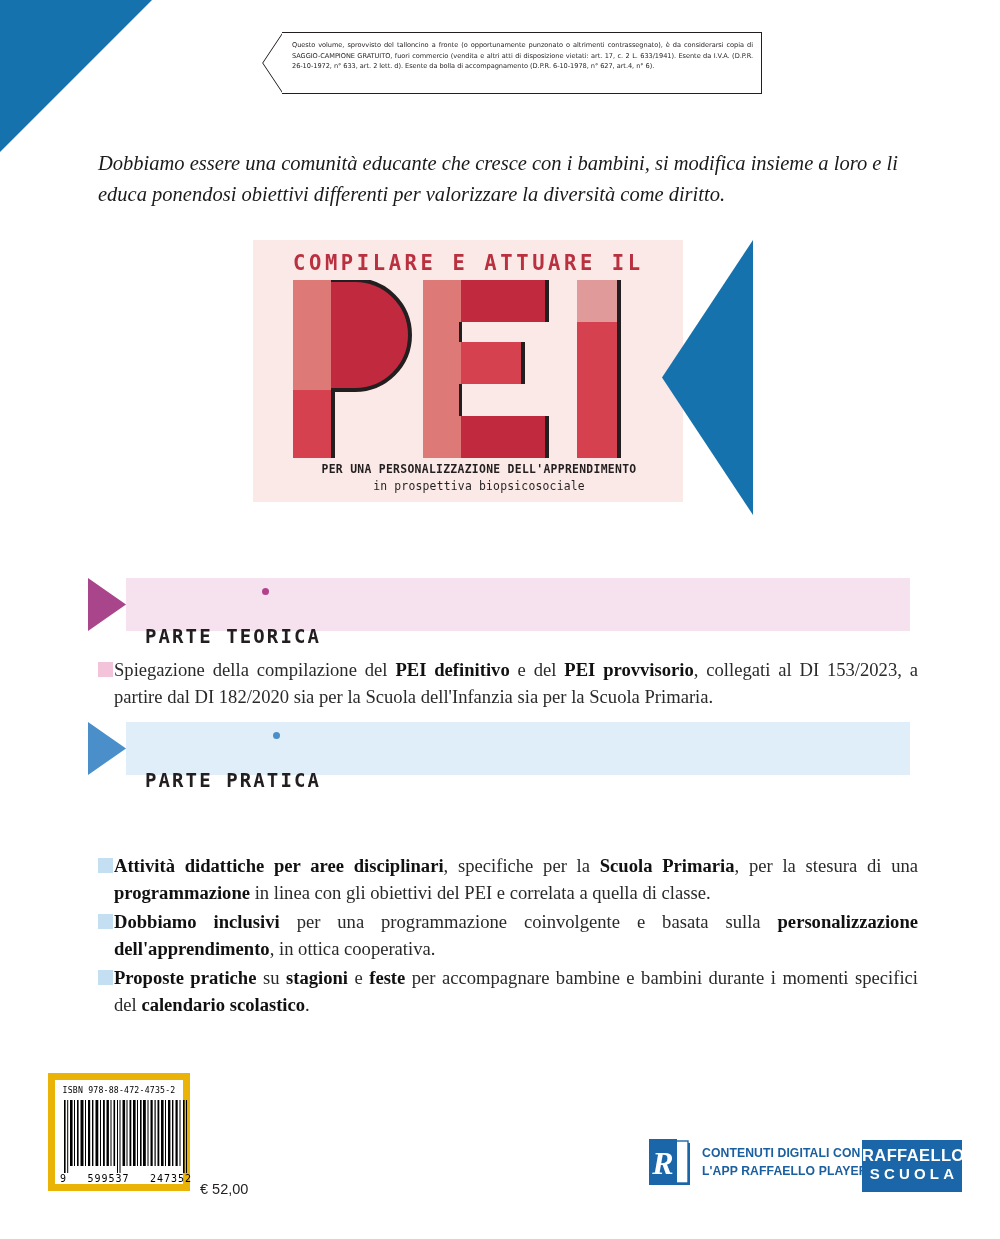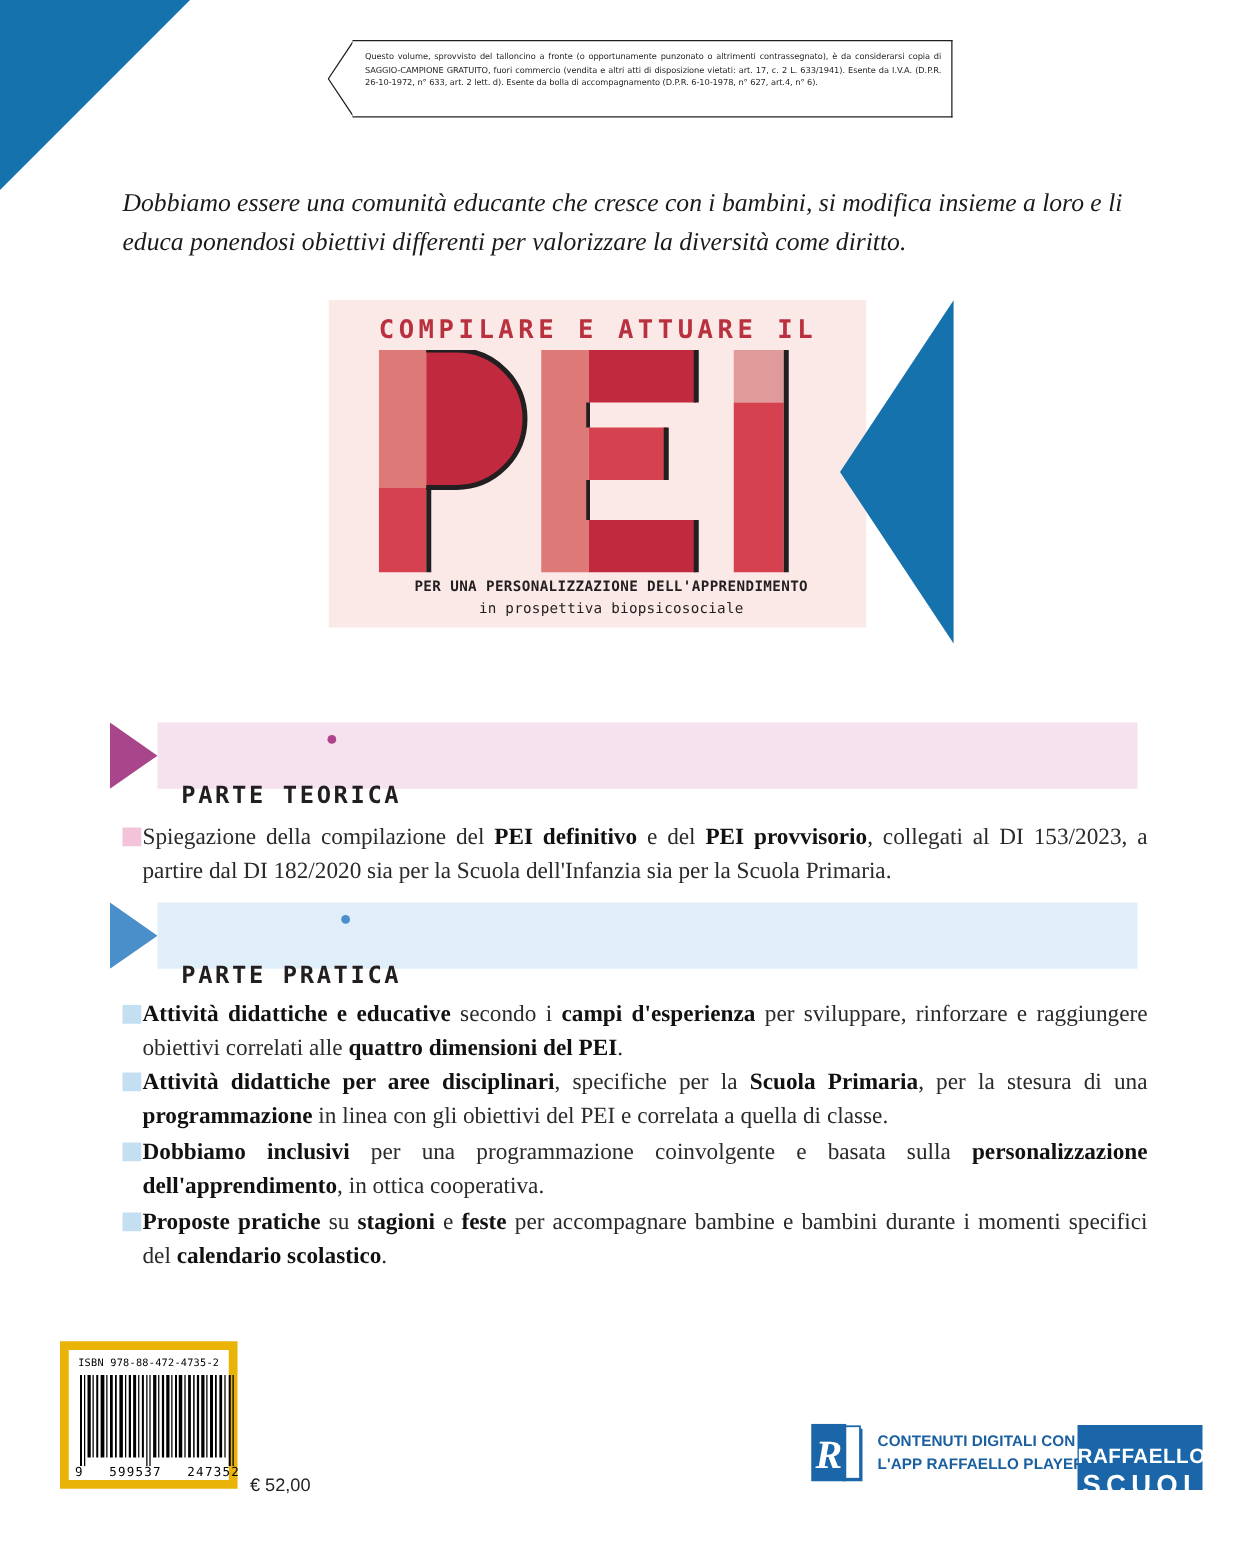--- a/index.html
+++ b/index.html
@@ -42,21 +42,21 @@
   
   .intro {
     position: absolute; left: 98px; top: 148px; width: 820px;
     font-family: Liberation Serif, serif;
     font-style: italic; font-size: 20.5px; line-height: 1.52;
     color: #1a1a1a;
   }
 
   
   .logo-block {
-    position: absolute; left: 263px; top: 240px; width: 500px; height: 275px;
+    position: absolute; left: 253px; top: 240px; width: 500px; height: 275px;
   }
   .logo-bg {
     position: absolute; left: 0; top: 0; width: 430px; height: 262px;
     background: #fbe9e7;
   }
   .logo-blue {
     position: absolute; right: 0; top: 0; width: 91px; height: 275px;
   }
   .logo-top-title {
     position: absolute; left: 40px; top: 11px;
@@ -145,22 +145,22 @@
     position: absolute; left: 54px; top: 8px;
     font-family: "Liberation Sans", sans-serif;
     font-weight: bold; font-size: 12.2px; line-height: 1.45;
     color: #1a5fa0; letter-spacing: .1px; white-space: nowrap;
   }
   .raffaello-logo {
     position: absolute; left: 862px; top: 1140px; width: 100px; height: 52px;
     background: #1a66a8; color: #fff; text-align: center;
     font-family: "Liberation Sans", sans-serif; font-weight: bold;
   }
-  .rl1 { font-size: 16.5px; letter-spacing: .4px; padding-top: 16px; }
-  .rl2 { font-size: 22px; letter-spacing: 4.2px; padding-left: 4px; text-decoration: underline; }
+  .rl1 { font-size: 16.5px; letter-spacing: .4px; padding-top: 6px; }
+  .rl2 { font-size: 15px; letter-spacing: 4.2px; padding-left: 4px; }
 </style>
 </head>
 <body>
 
 <div class="page">
 
   <div class="corner-banner">
     <div class="tri"></div>
 
   </div>
@@ -226,24 +226,20 @@
 
   <div class="section-banner banner-pratica">
     <div class="sb-bar"></div>
     <svg class="sb-arrow" viewBox="0 0 38 53" preserveAspectRatio="none">
       <polygon points="0,0 38,26.5 0,53" fill="#4a8fc9"></polygon>
     </svg>
     <div class="sb-label">PARTE PRATICA</div>
     <div class="sb-dot"></div>
   </div>
 
-  <div class="bullet b-blue" style="top:798px;">
-    <div class="sq"></div>
-    <div class="txt"><b>Attività didattiche e educative</b><span> secondo i </span><b>campi d'esperienza</b><span> per sviluppare, rinforzare e raggiungere obiettivi correlati alle </span><b>quattro dimensioni del PEI</b><span>.</span></div>
-  </div>
   <div class="bullet b-blue" style="top:852px;">
     <div class="sq"></div>
     <div class="txt"><b>Attività didattiche per aree disciplinari</b><span>, specifiche per la </span><b>Scuola Primaria</b><span>, per la stesura di una </span><b>programmazione</b><span> in linea con gli obiettivi del PEI e correlata a quella di classe.</span></div>
   </div>
   <div class="bullet b-blue" style="top:908px;">
     <div class="sq"></div>
     <div class="txt"><b>Dobbiamo inclusivi</b><span> per una programmazione coinvolgente e basata sulla </span><b>personalizzazione dell'apprendimento</b><span>, in ottica cooperativa.</span></div>
   </div>
   <div class="bullet b-blue" style="top:964px;">
     <div class="sq"></div>

